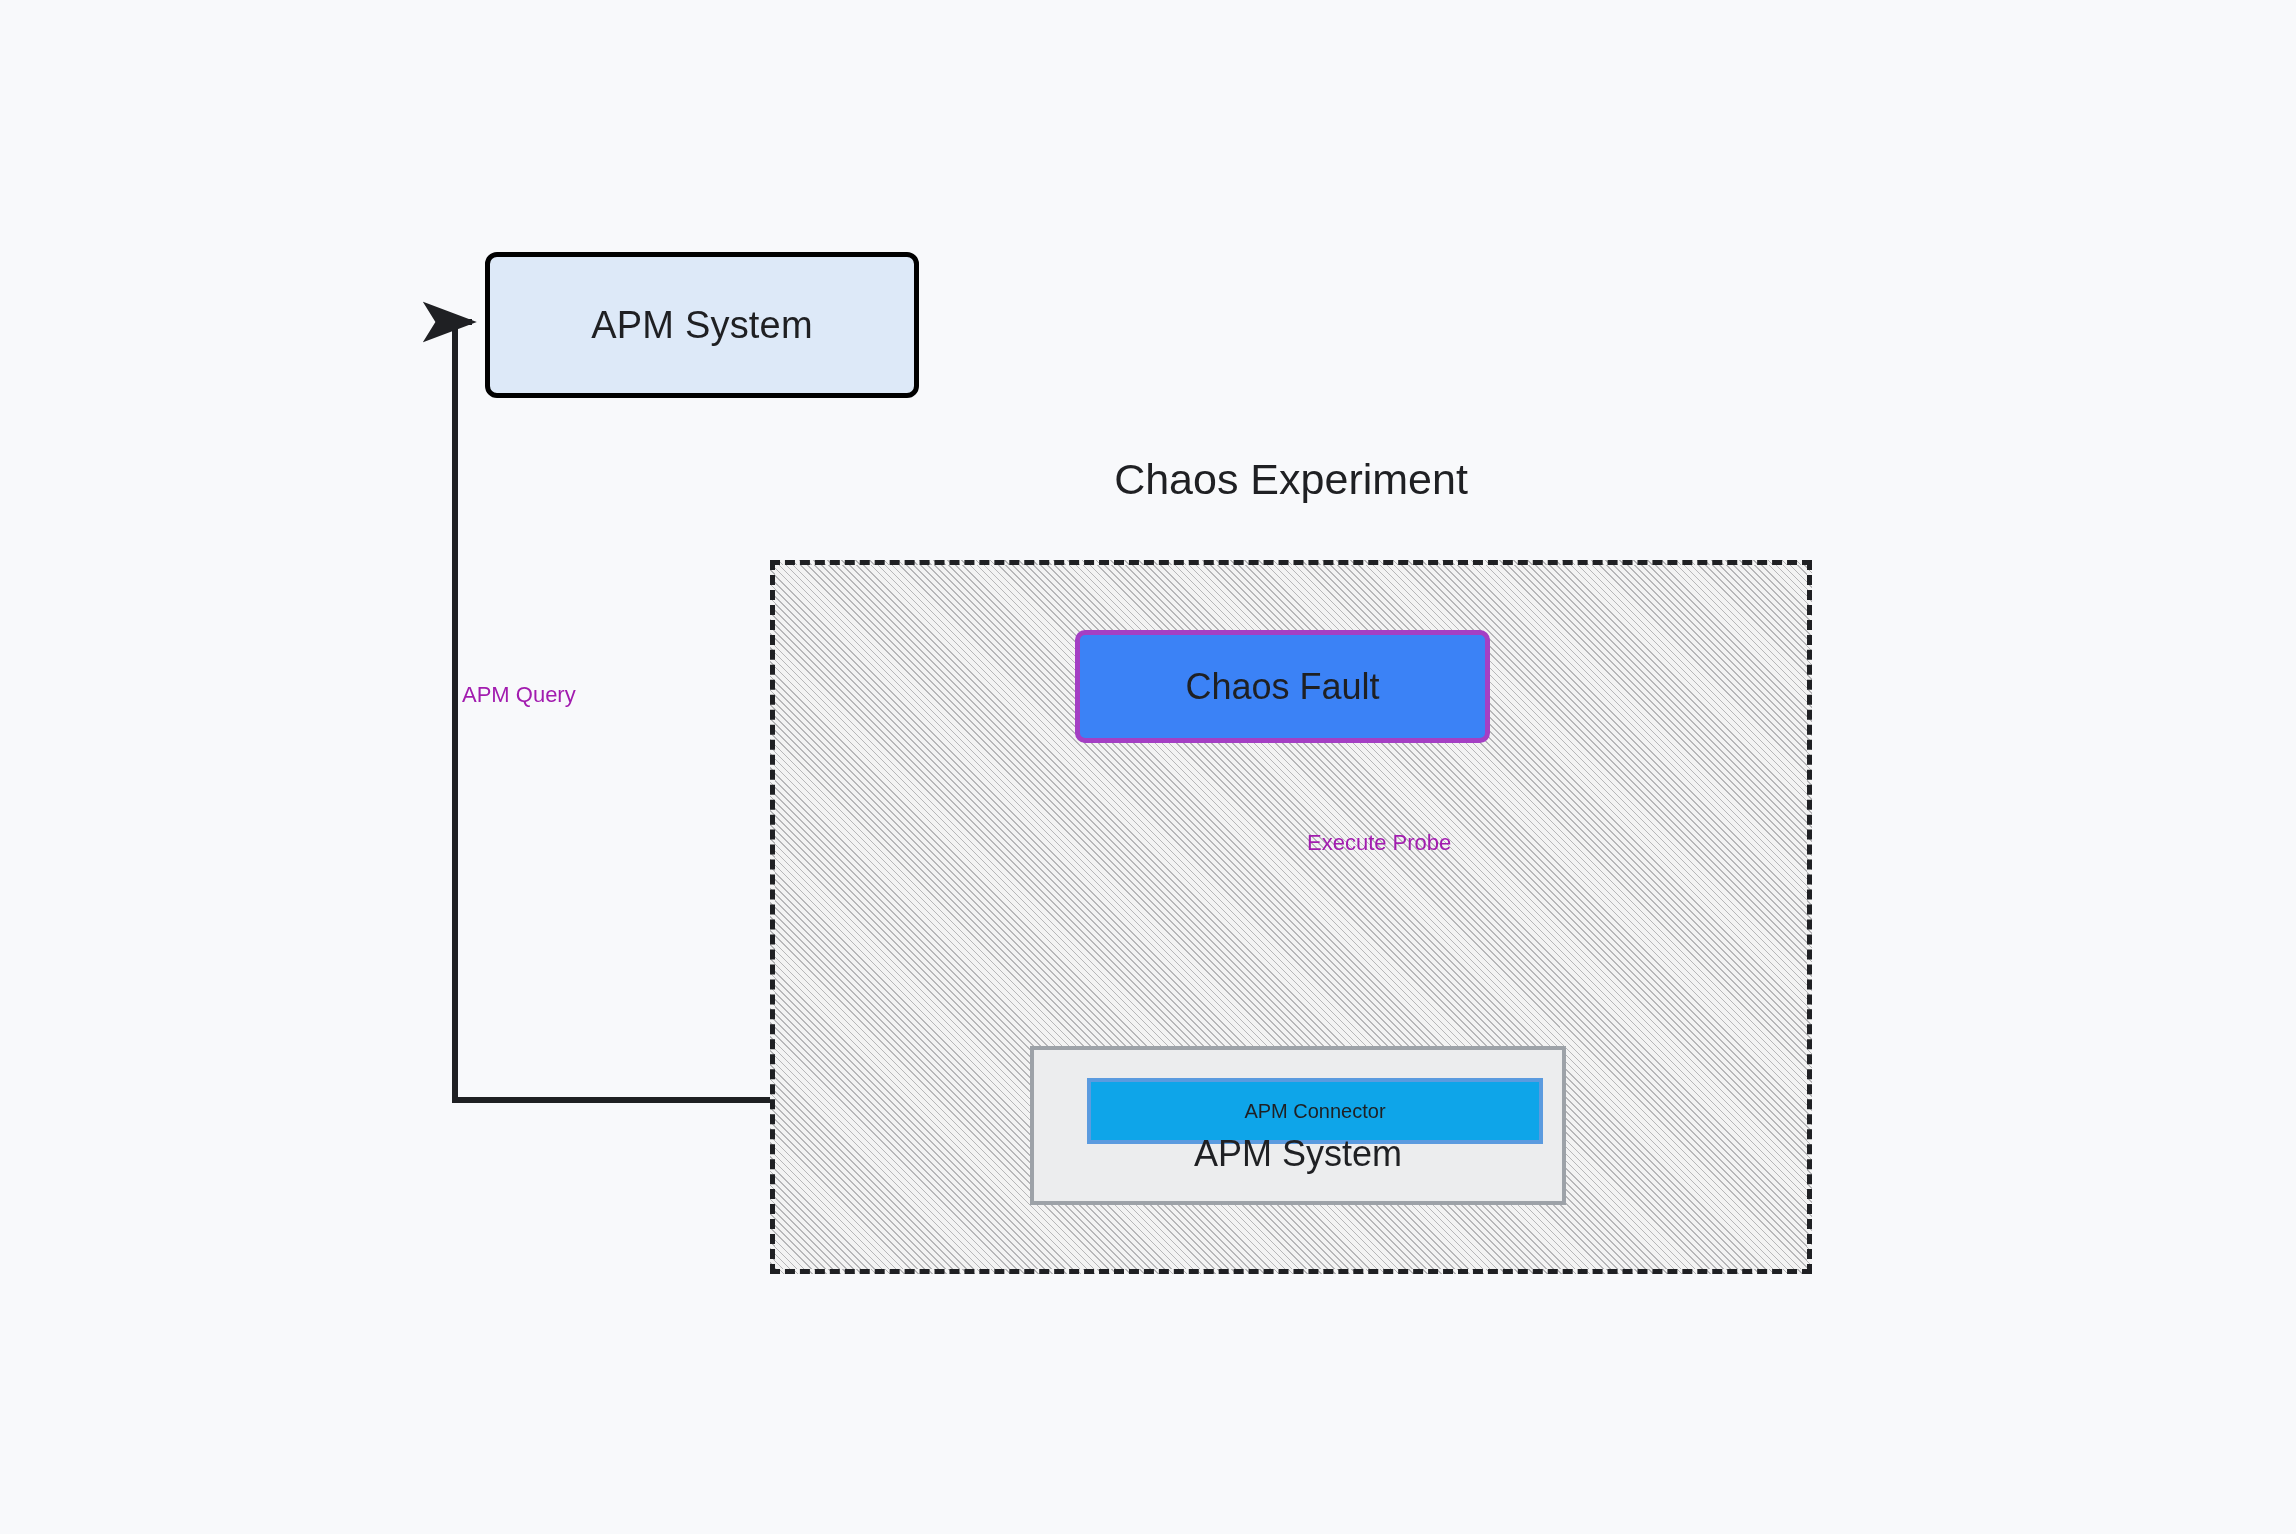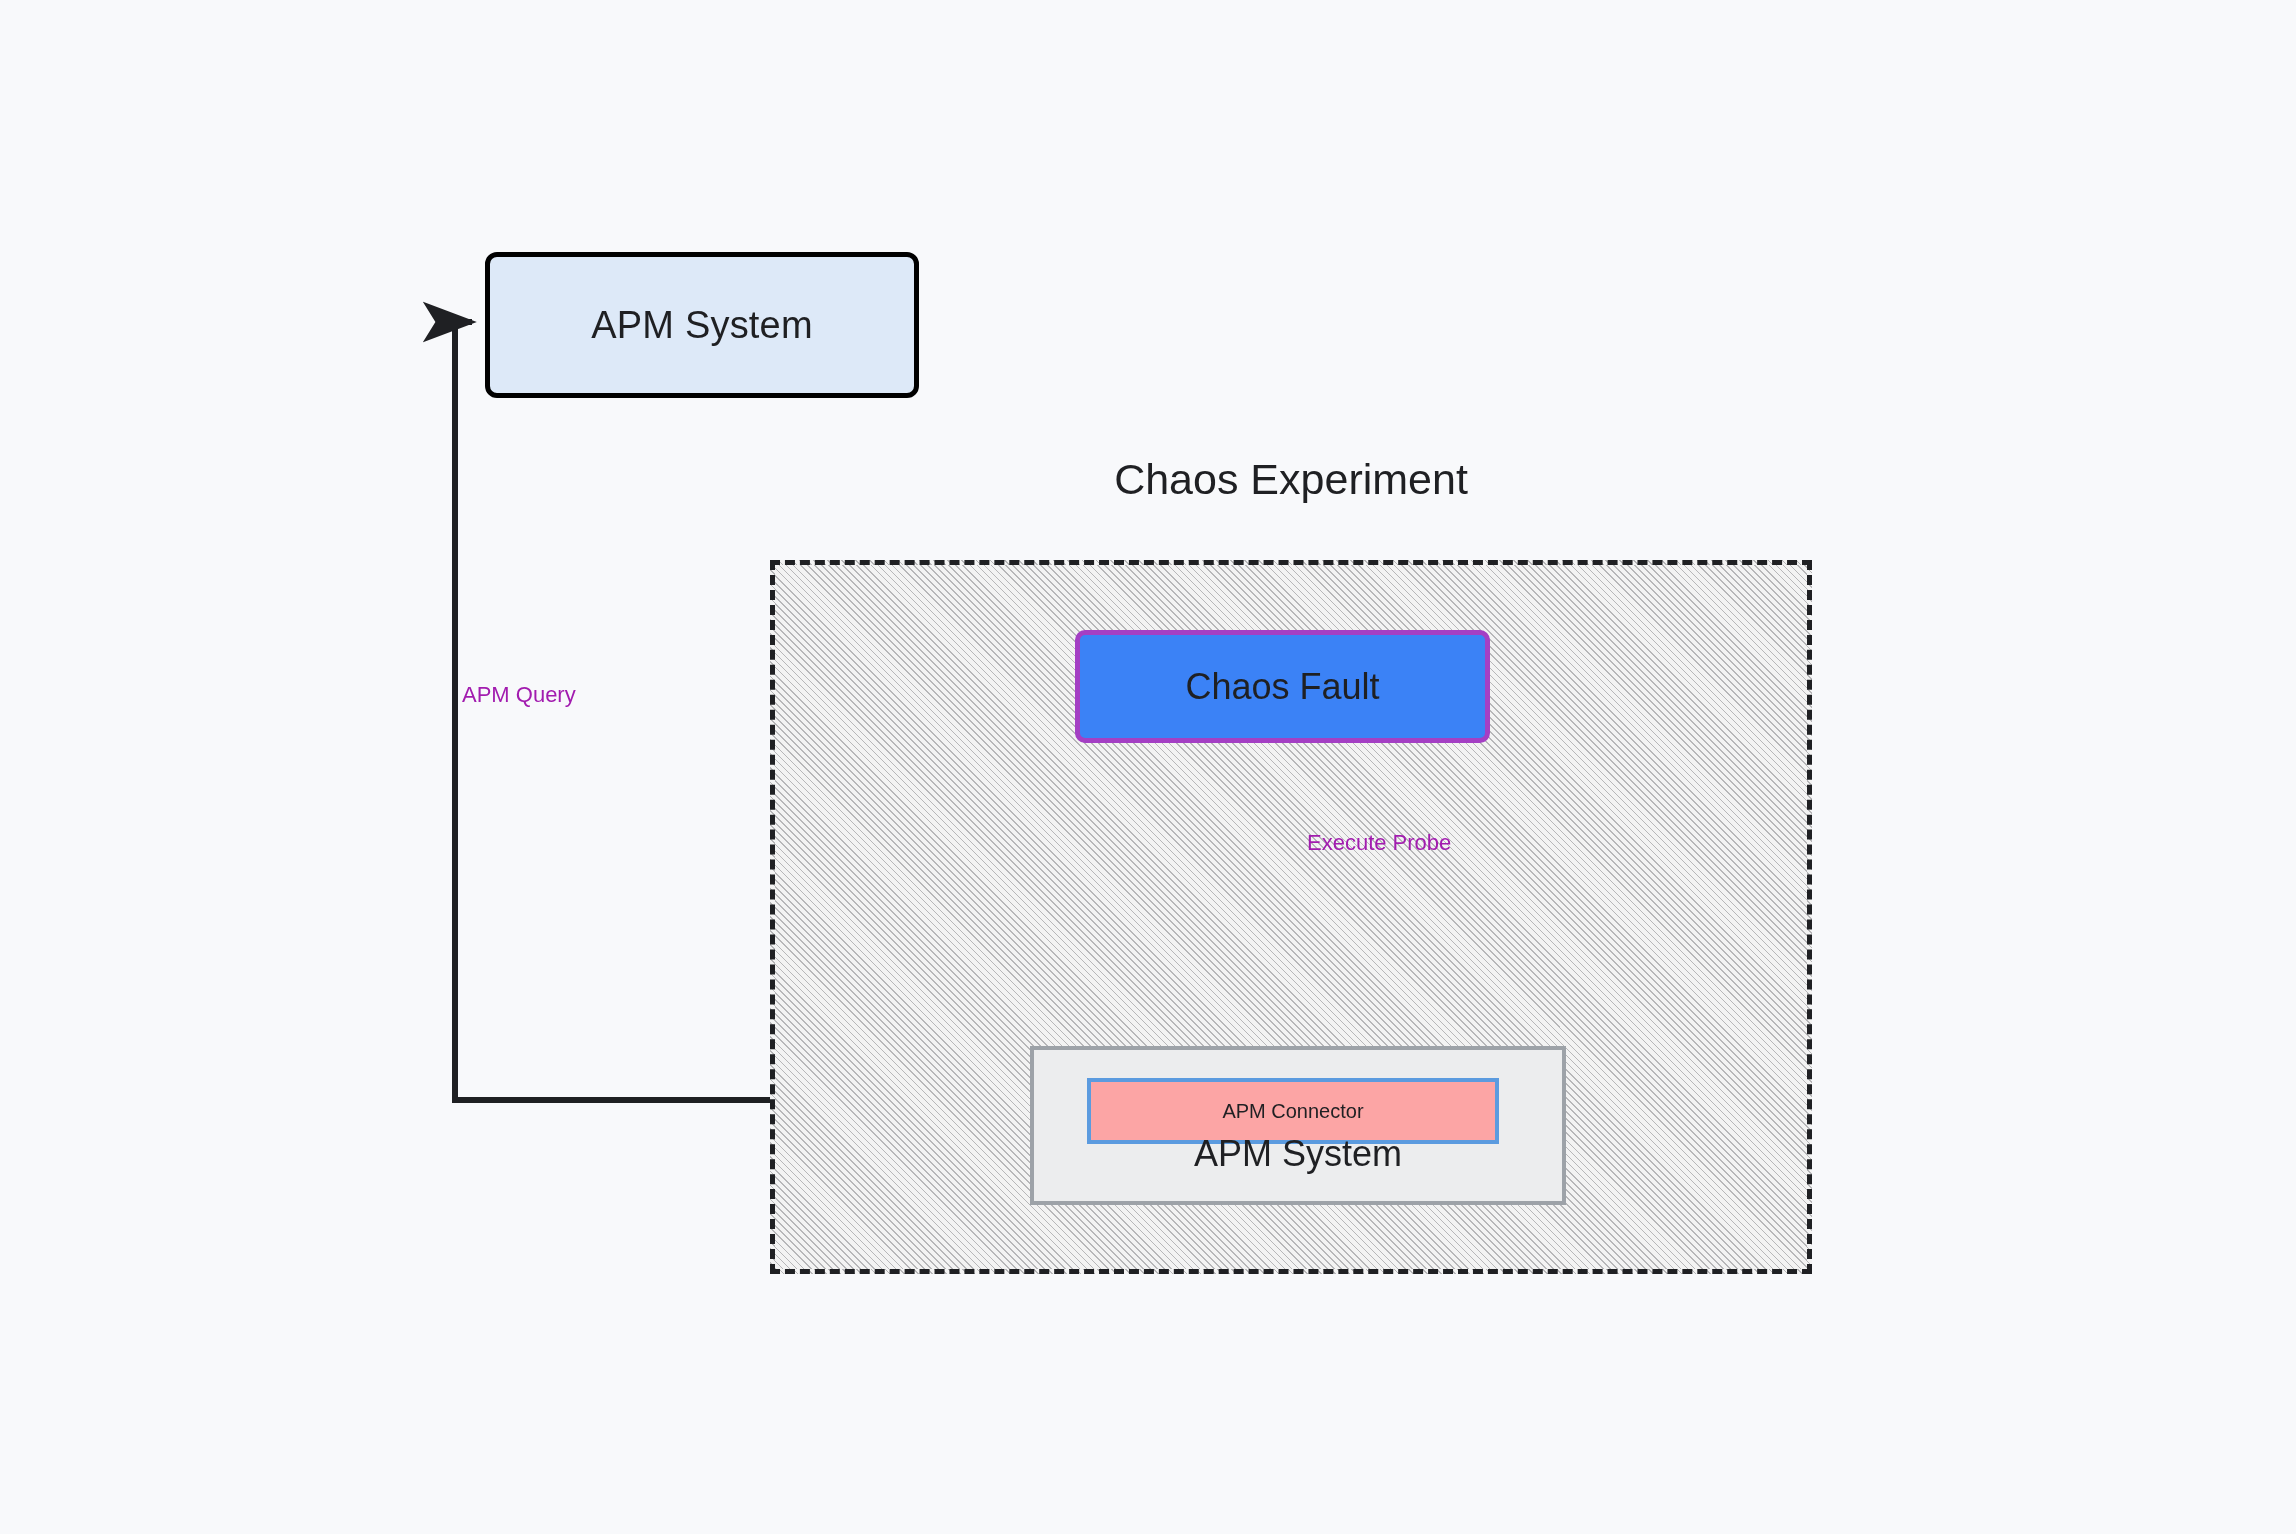--- a/index.html
+++ b/index.html
@@ -95,23 +95,23 @@
     height: 159px;
     background: #ecedee;
     border: 4px solid #9da2a8;
     display: block;
   }
 
   
   #apm-connector {
     left: 1087px;
     top: 1078px;
-    width: 412px;
+    width: 456px;
     height: 66px;
-    background: #fca5a5;
+    background: #0ea5e9;
     border: 4px solid #5b9bdf;
     font-size: 20px;
   }
 
   
   #apm-probe-label {
     position: absolute;
     left: 1030px;
     top: 1133px;
     width: 536px;

